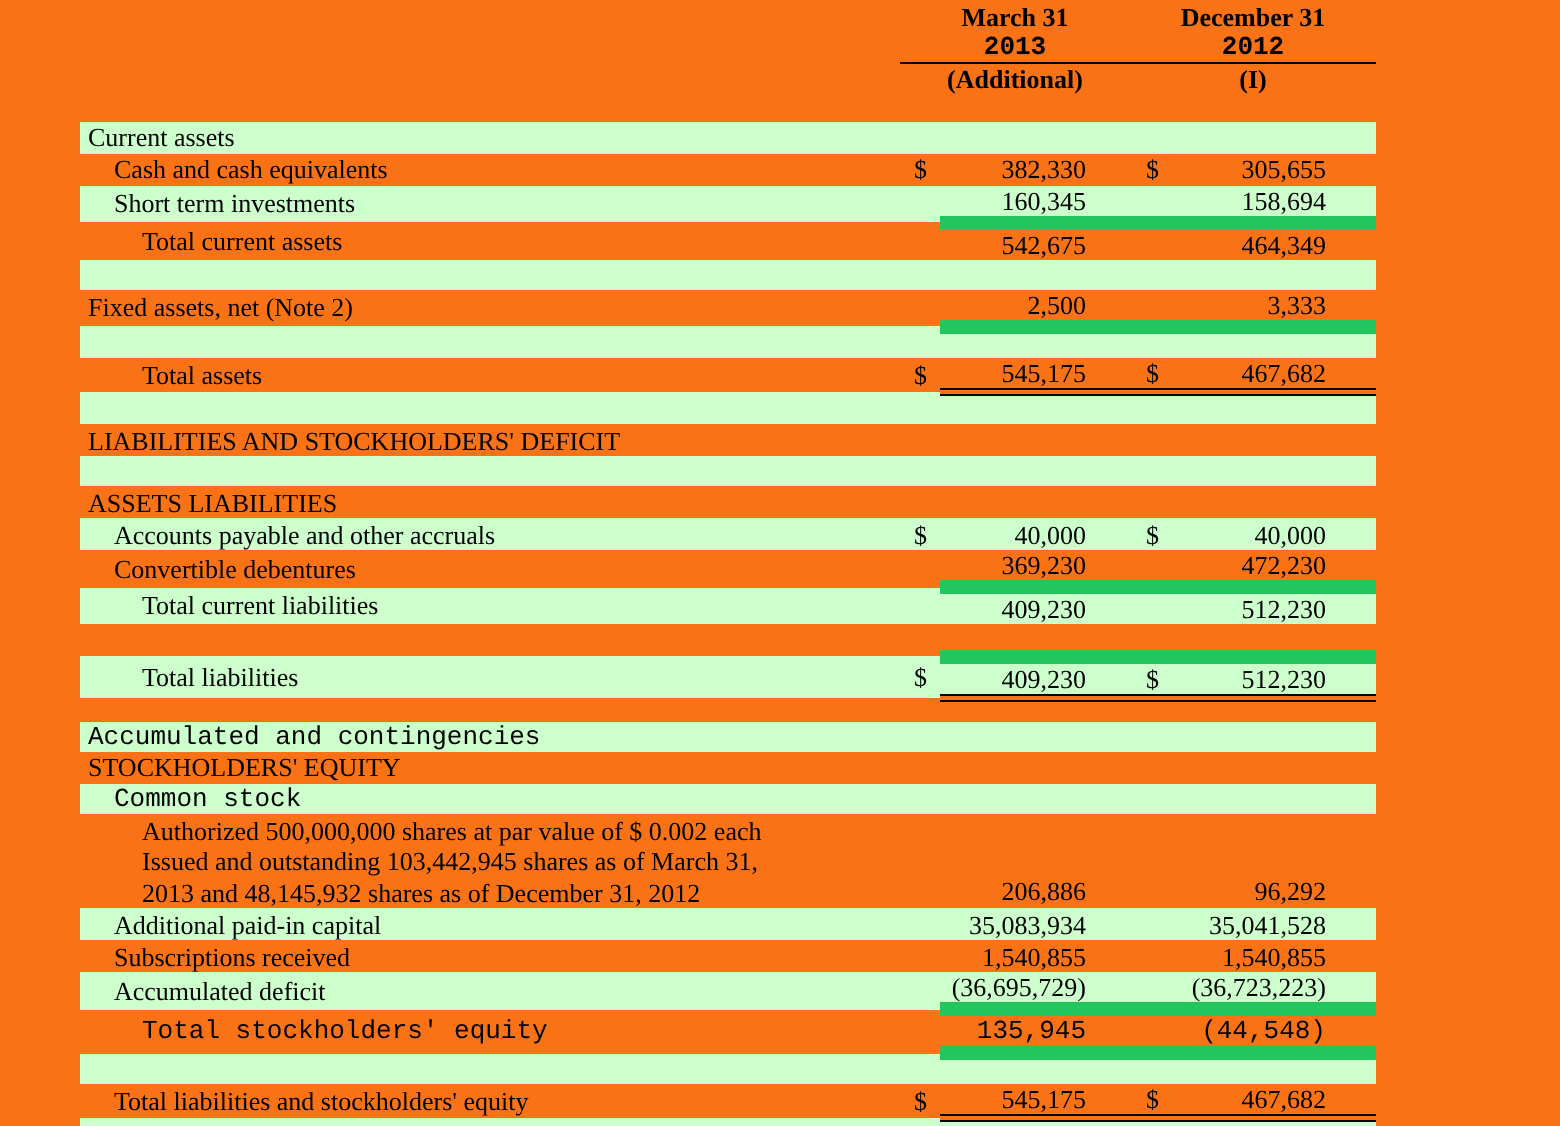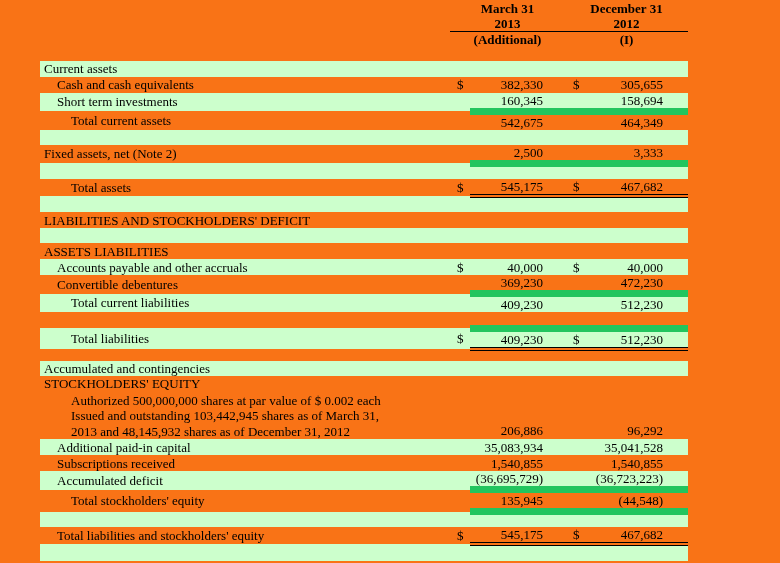--- a/index.html
+++ b/index.html
@@ -14,21 +14,21 @@
     width:648px;border-collapse:collapse;table-layout:fixed;
   }
   col.c-label{width:410px;}
   col.c-d1{width:20px;}
   col.c-v1{width:95px;}
   col.c-d2{width:17px;}
   col.c-v2{width:106px;}
   tr{height:16px;}
   tr.h12{height:12px;}
   tr.h13{height:13px;}
-  tr.h15{height:15px;}
+  tr.h15{height:15px;font-family:Liberation Mono, monospace;}
   tr.h17{height:17px;}
   tr.h47{height:47px;}
   td{
     padding:0;margin:0;vertical-align:middle;
     line-height:15px;white-space:nowrap;overflow:hidden;
   }
   tr.g td{background:#ccffcc;}
   td.lbl{padding-left:4px;}
   td.ind1{padding-left:17px;}
   td.ind2{padding-left:31px;}
@@ -238,20 +238,27 @@
     </tr>
 
     <tr>
       <td class="lbl">STOCKHOLDERS' EQUITY</td>
       <td class="d"></td>
       <td class="v r"></td>
       <td class="d d2 r"></td>
       <td class="v v2 r"></td>
     </tr>
 
+    <tr class="g h15">
+      <td class="lbl ind1">Common stock</td>
+      <td class="d"></td>
+      <td class="v r"></td>
+      <td class="d d2 r"></td>
+      <td class="v v2 r"></td>
+    </tr>
 
     <tr class="h47">
       <td class="lbl ind2 blk">Authorized 500,000,000 shares at par value of $ 0.002 each
 Issued and outstanding 103,442,945 shares as of March 31,
 2013 and 48,145,932 shares as of December 31, 2012</td>
       <td class="d"></td>
       <td class="v r vb">206,886</td>
       <td class="d d2 r"></td>
       <td class="v v2 r vb">96,292</td>
     </tr>

